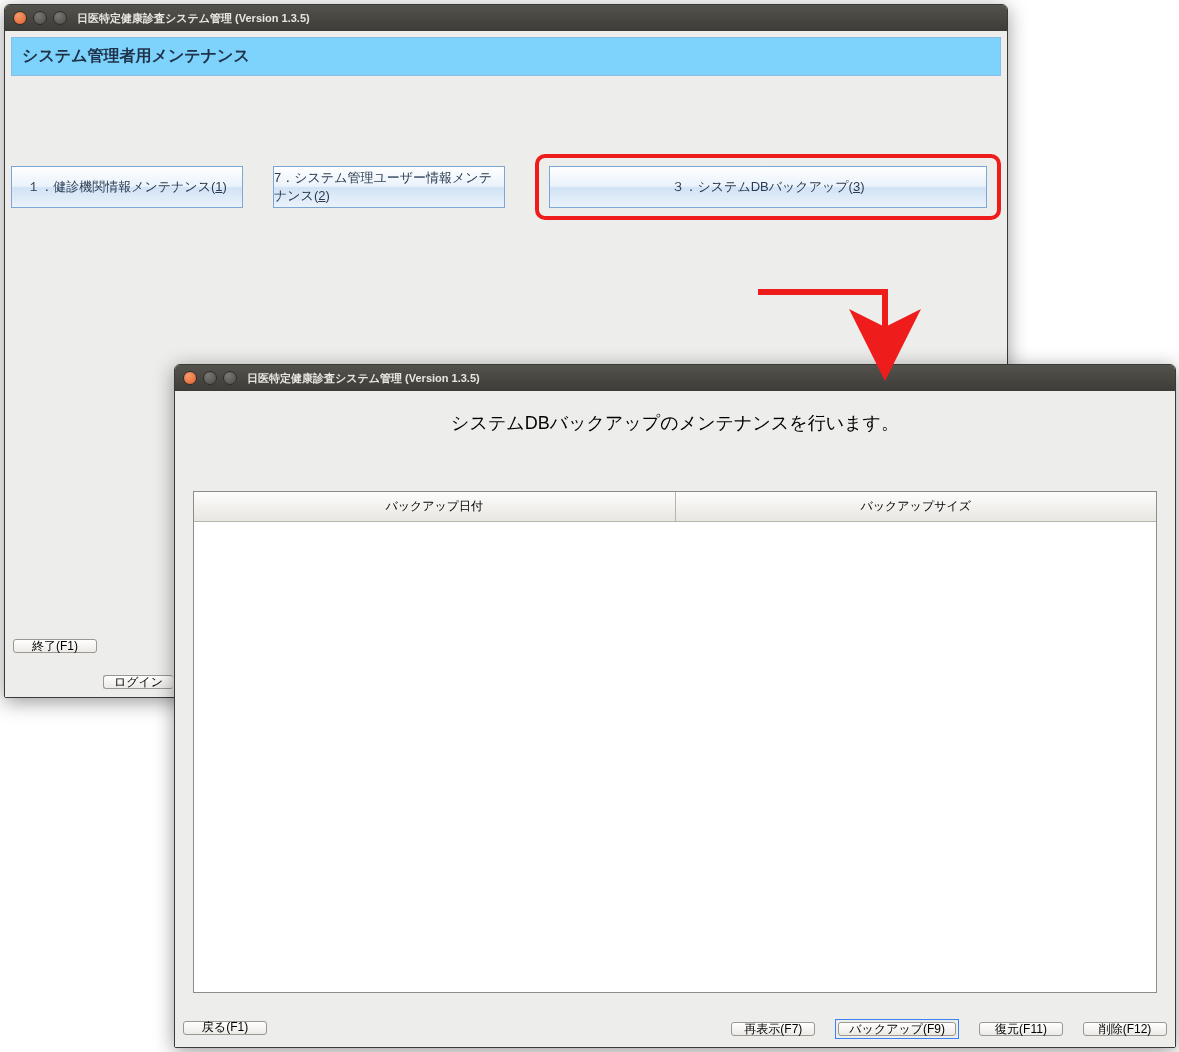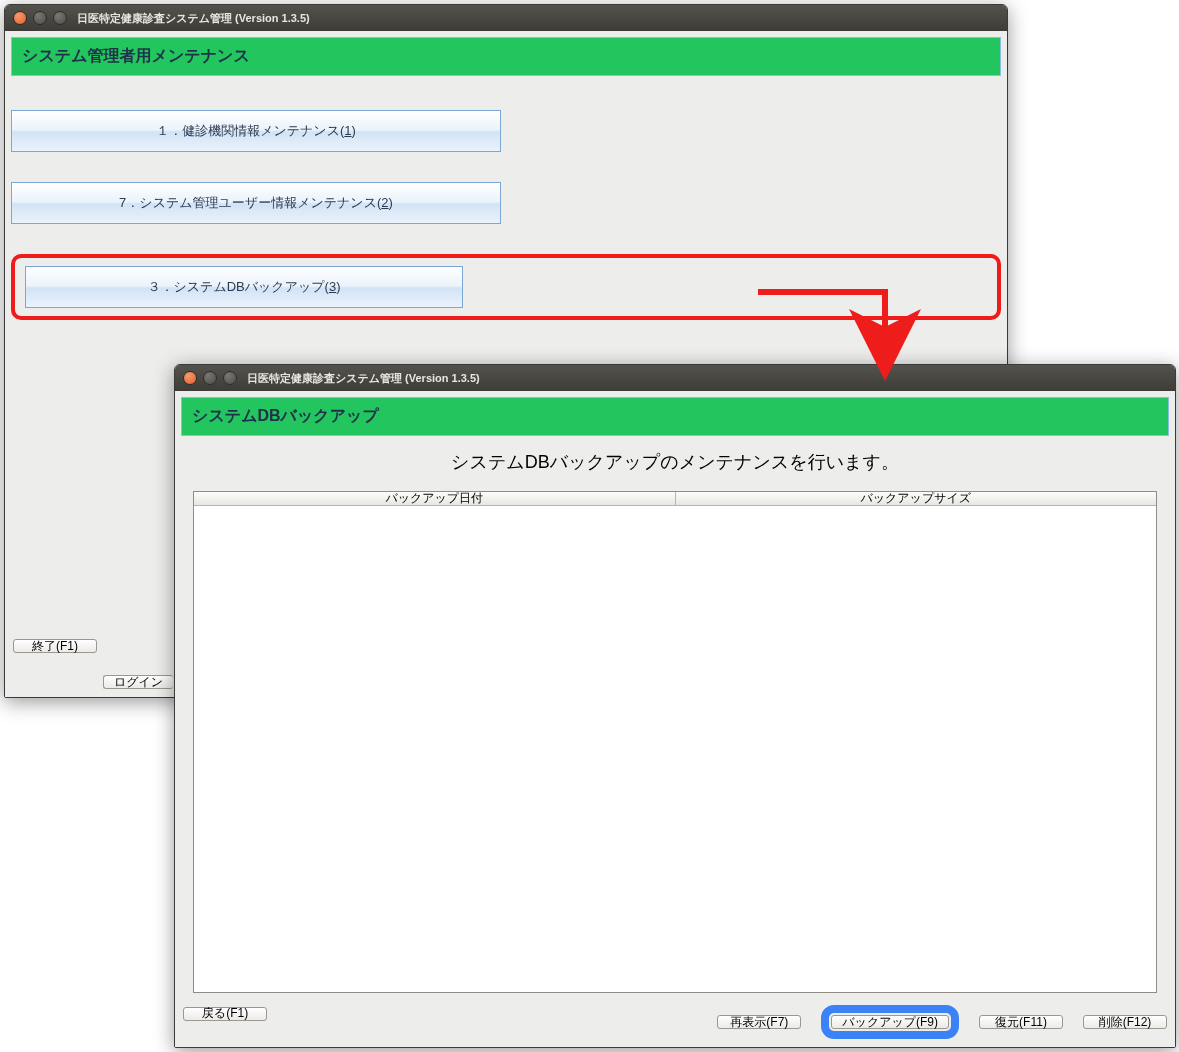--- a/index.html
+++ b/index.html
@@ -42,34 +42,35 @@
   .window-body {
     position: absolute;
     left: 0; right: 0;
     top: 26px; bottom: 0;
     background: #ededeb;
     padding: 6px;
   }
 
   
   .section-bar {
-    background: #22c55e;
+    background: #7dd3fc;
     border: 1px solid #8abce6;
     padding: 8px 10px;
     font-size: 16px;
     font-weight: bold;
     color: #20324a;
   }
 
   
   .menu-btn-col {
     display: flex;
-    flex-direction: column;
+    flex-direction: row;
+    align-items: center;
     gap: 30px;
-    margin-top: 34px;
+    margin-top: 78px;
   }
   .menu-btn {
     width: 490px;
     height: 42px;
     background: linear-gradient(to bottom, #ffffff 0%, #eaf2fb 48%, #d2e3f5 52%, #eaf2fb 100%);
     border: 1px solid #7aa7d6;
     display: flex;
     align-items: center;
     justify-content: center;
     font-size: 13px;
@@ -106,43 +107,43 @@
     cursor: pointer;
   }
   .btn.cut { 
     min-width: 60px;
     border-right: none;
     margin-top: 36px;
   }
 
   
   .btn-highlight {
-    border: 8px solid #3b82f6;
-    border-radius: 13px;
+    border: 1px solid #3b82f6;
+    border-radius: 0;
     padding: 2px;
     display: inline-flex;
   }
   .btn-highlight .btn { min-width: 110px; }
 
   
   .desc-line {
     padding: 14px 24px 4px 24px;
     font-size: 18px;
     text-align: center;
   }
   .table-wrap {
     position: absolute;
     left: 18px; right: 18px;
     top: 100px; bottom: 54px;
     background: #ffffff;
     border: 1px solid #8f8c86;
   }
   .table-header {
     display: flex;
-    height: 14px;
+    height: 30px;
   }
   .th {
     flex: 1;
     background: linear-gradient(to bottom, #fdfdfc, #e8e6e1);
     border-right: 1px solid #b7b4ae;
     border-bottom: 1px solid #b7b4ae;
     font-size: 12px;
     display: flex;
     align-items: center;
     justify-content: center;
@@ -209,21 +210,20 @@
   <div class="titlebar">
     <div class="win-btns">
       <div class="win-btn close"></div>
       <div class="win-btn"></div>
       <div class="win-btn"></div>
     </div>
     <span>日医特定健康診査システム管理 (Version 1.3.5)</span>
   </div>
   <div class="window-body">
 
-    <div class="section-bar">システムDBバックアップ</div>
 
     <div class="desc-line">システムDBバックアップのメンテナンスを行います。</div>
 
     <div class="table-wrap">
       <div class="table-header">
         <div class="th">バックアップ日付</div>
         <div class="th">バックアップサイズ</div>
       </div>
 
     </div>

